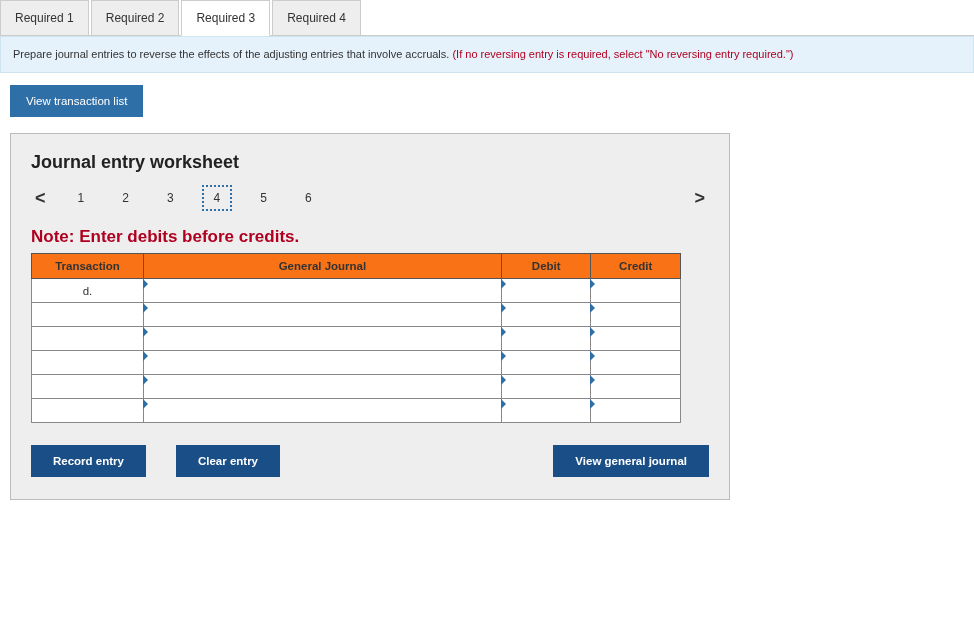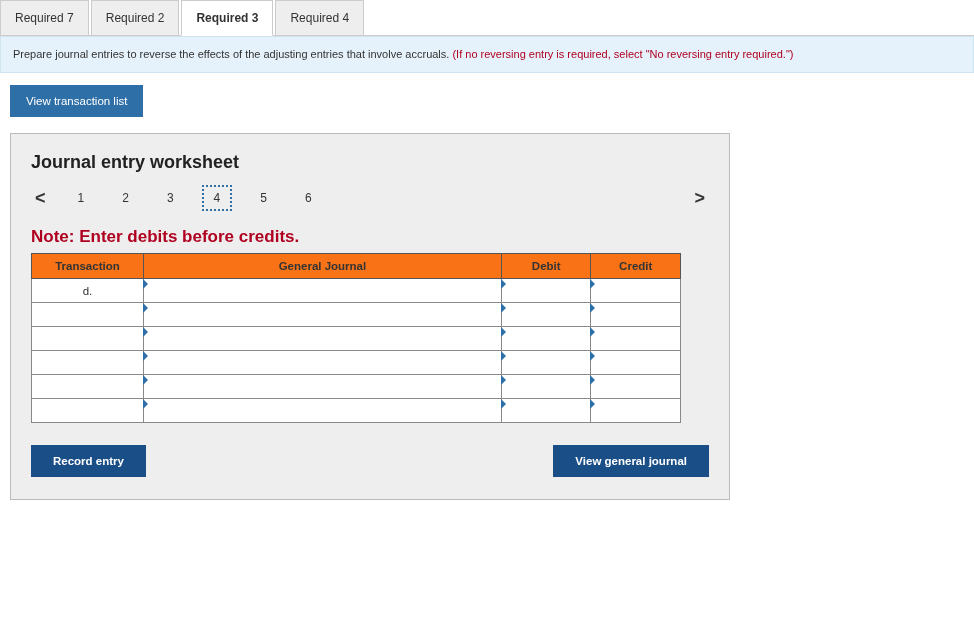--- a/index.html
+++ b/index.html
@@ -24,21 +24,20 @@
     border-bottom: none;
     margin-right: 2px;
     background: #eeeeee;
     font-size: 12px;
     cursor: pointer;
   }
   .tab.active {
     background: #fff;
     border-bottom: 1px solid #fff;
     margin-bottom: -1px;
-    font-weight: bold;
   }
 
   
   .instruction {
     background: #e6f2fb;
     border: 1px solid #d0e3f0;
     padding: 10px 12px;
     font-size: 11px;
     line-height: 1.4;
   }
@@ -163,21 +162,21 @@
     cursor: pointer;
   }
 </style>
 </head>
 <body>
 
 <div class="container">
 
   
   <div class="tabs">
-    <div class="tab">Required 7</div>
+    <div class="tab">Required 1</div>
     <div class="tab">Required 2</div>
     <div class="tab active">Required 3</div>
     <div class="tab">Required 4</div>
   </div>
 
   
   <div class="instruction">
     <span>Prepare journal entries to reverse the effects of the adjusting entries that involve accruals. </span>
     <span class="red">(If no reversing entry is required, select "No reversing entry required.")</span>
   </div>
@@ -248,18 +247,19 @@
           <td></td>
           <td class="dd"></td>
           <td class="dd"></td>
           <td class="dd"></td>
         </tr>
       </tbody>
     </table>
 
     <div class="btn-row">
       <button class="btn2">Record entry</button>
+      <button class="btn2">Clear entry</button>
       <span class="gap"></span>
       <button class="btn2">View general journal</button>
     </div>
   </div>
 
 </div>
 
 </body></html>

